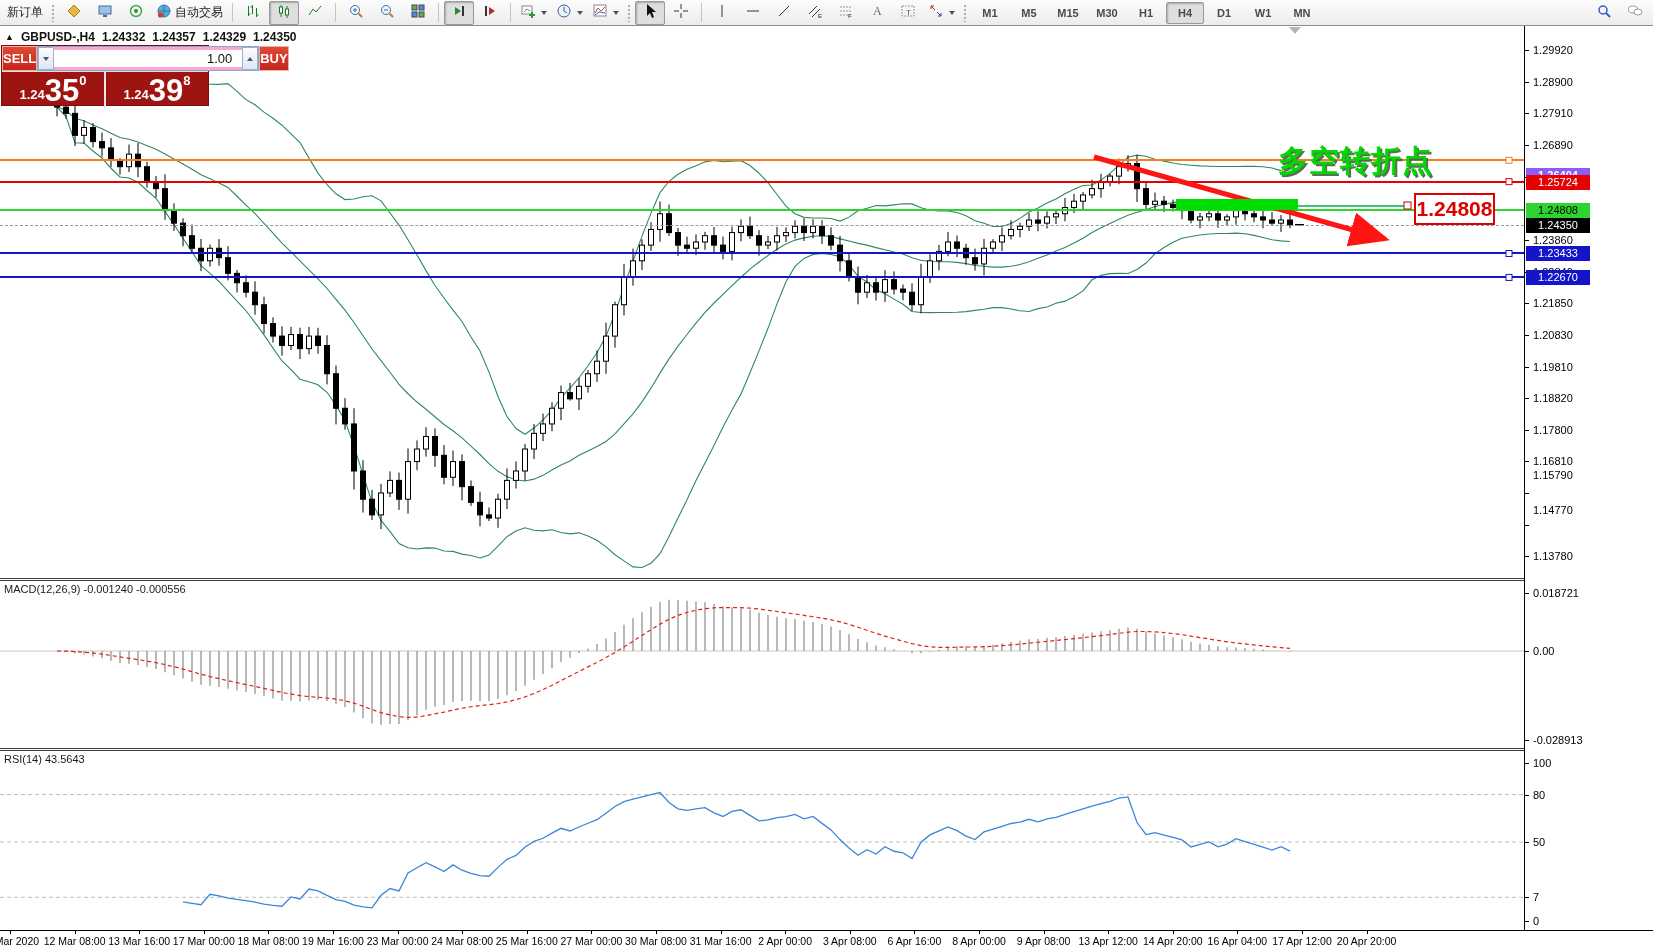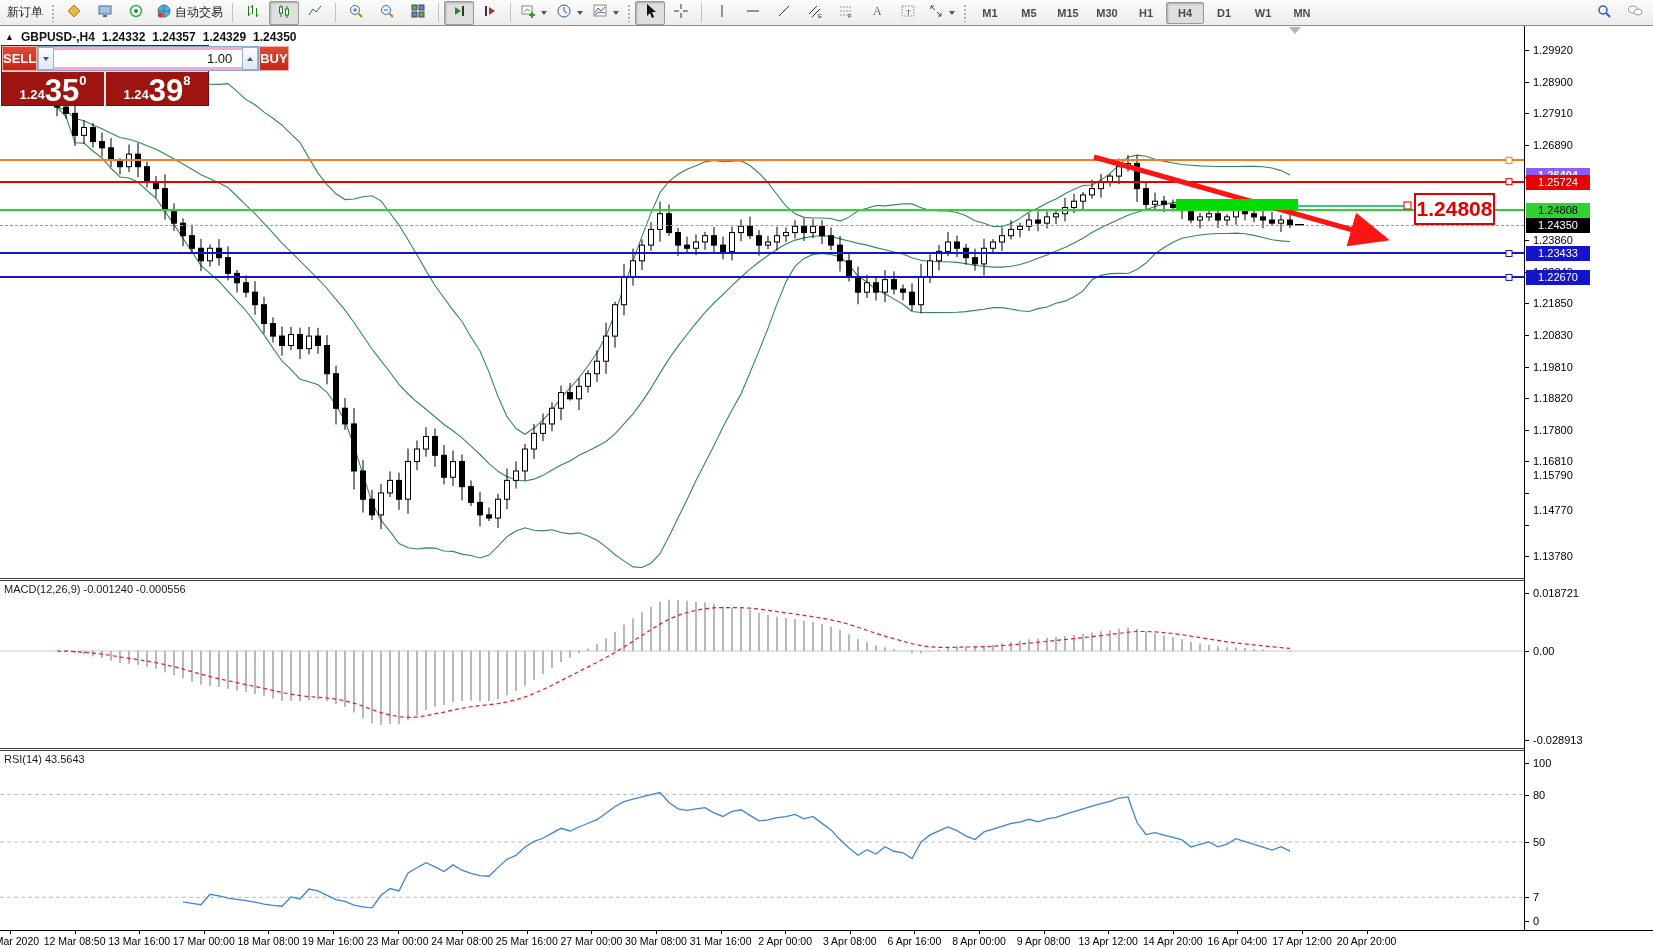--- a/index.html
+++ b/index.html
@@ -305,20 +305,21 @@
         <span class="tp-base">1.24</span>
           <span class="tp-big">39</span>
           <span class="tp-sup">8</span>
       </div>
     </div>
   </div>
 
   <div class="ind-label" style="top:583px">MACD(12,26,9) -0.001240 -0.000556</div>
   <div class="ind-label" style="top:753px">RSI(14) 43.5643</div>
 
+  <div class="cn-note">多空转折点</div>
   <div class="callout">1.24808</div>
 
   <div class="divider" style="top:578px"></div>
   <div class="divider" style="top:580px"></div>
   <div class="divider" style="top:748px"></div>
   <div class="divider" style="top:750px"></div>
   <div class="axis-border-v"></div>
   <div class="axis-border-h"></div>
 
   <svg class="layer" id="chart-svg" width="1653" height="949">
@@ -827,21 +828,21 @@
       <div class="ytick" style="top: 836px;">50</div>
       <div class="ytickmark" style="top: 897.3px;"></div>
       <div class="ytick" style="top: 891.3px;">7</div>
       <div class="ytickmark" style="top: 921px;"></div>
       <div class="ytick" style="top: 915px;">0</div>
     </div>
   <div id="xaxis-holder">
       <div class="xtickmark" style="left: 10px;"></div>
       <div class="xlabel" style="left: 10px;">11 Mar 2020</div>
       <div class="xtickmark" style="left: 74.6px;"></div>
-      <div class="xlabel" style="left: 74.6px;">12 Mar 08:50</div>
+      <div class="xlabel" style="left: 74.6px;">12 Mar 08:00</div>
       <div class="xtickmark" style="left: 139.2px;"></div>
       <div class="xlabel" style="left: 139.2px;">13 Mar 16:00</div>
       <div class="xtickmark" style="left: 203.8px;"></div>
       <div class="xlabel" style="left: 203.8px;">17 Mar 00:00</div>
       <div class="xtickmark" style="left: 268.4px;"></div>
       <div class="xlabel" style="left: 268.4px;">18 Mar 08:00</div>
       <div class="xtickmark" style="left: 333px;"></div>
       <div class="xlabel" style="left: 333px;">19 Mar 16:00</div>
       <div class="xtickmark" style="left: 397.6px;"></div>
       <div class="xlabel" style="left: 397.6px;">23 Mar 00:00</div>

